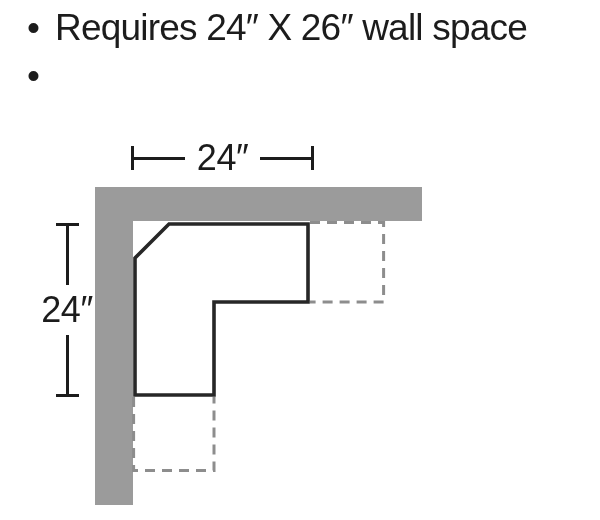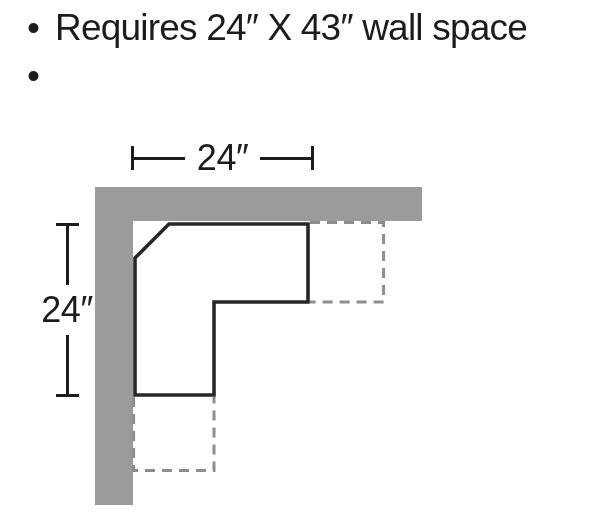--- a/index.html
+++ b/index.html
@@ -69,21 +69,21 @@
     stroke-width:3.6;
     stroke-linejoin:miter;
   }
 </style>
 </head>
 <body style="background: rgb(255, 255, 255);">
 
 <ul class="bullets">
   <li class="bullet-row">
     <span class="bullet-marker">•</span>
-    <span class="bullet-text">Requires 24″ X 43″ wall space</span>
+    <span class="bullet-text">Requires 24″ X 26″ wall space</span>
   </li>
   <li class="bullet-row">
     <span class="bullet-marker">•</span>
   </li>
 </ul>
 
 <div class="diagram">
 
   <div class="wall wall-top"></div>
   <div class="wall wall-left"></div>

